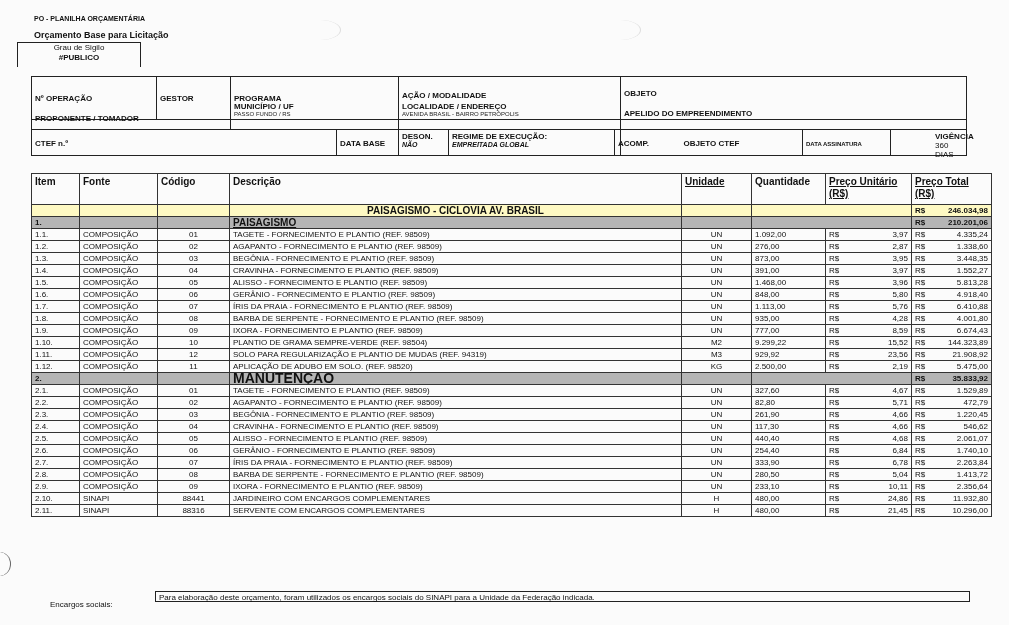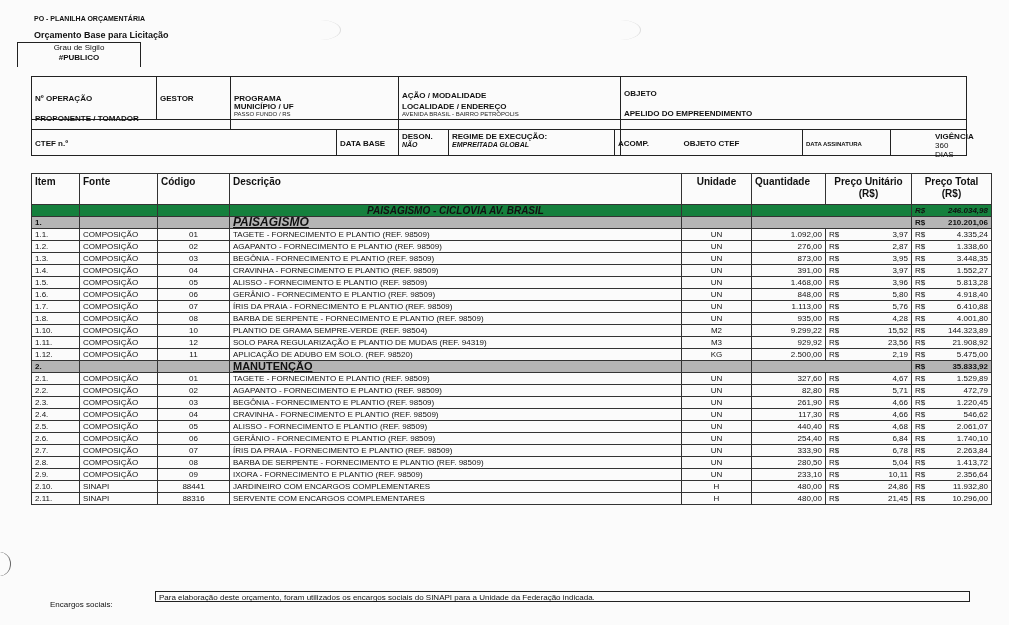--- a/index.html
+++ b/index.html
@@ -11,24 +11,24 @@
   .sigilo .v{font-weight:bold;}
   .hdr{left:31px;width:936px;border:1px solid #222;box-sizing:border-box;}
   .hdr .cell{position:absolute;top:0;bottom:0;border-left:1px solid #222;padding:2px 3px;box-sizing:border-box;}
   .hdr .cell:first-child{border-left:none;}
   .lbl{font-size:8px;font-weight:bold;}
   .sml{font-size:6px;color:#222;}
   .itl{font-size:7px;font-weight:bold;font-style:italic;}
   table.grid{position:absolute;left:31px;top:173px;width:940px;border-collapse:collapse;table-layout:fixed;font-size:8px;}
   table.grid td, table.grid th{border:1px solid #333;padding:0 3px;height:11px;line-height:11px;white-space:nowrap;overflow:hidden;}
   table.grid th{font-size:10px;font-weight:bold;text-align:left;vertical-align:top;height:28px;line-height:12px;padding-top:2px;}
-  table.grid th.c{text-align:center;}
-  tr.shade td{background:#15803d;font-style:italic;}
+  table.grid th.c{text-align:left;text-decoration:underline;}
+  tr.shade td{background:#fef9c3;}
   tr.shade2 td{background:#b5b5b5;}
-  .num{text-align:right;}
+  .num{text-align:left;}
   .ctr{text-align:center;}
   .rs{display:flex;justify-content:space-between;}
   .bold{font-weight:bold;}
   .ul{text-decoration:underline;font-weight:bold;}
   .enc-label{left:34px;top:600px;font-size:8px;margin-left:16px;}
   .enc-box{left:155px;top:591px;width:815px;height:11px;border:1px solid #222;font-size:8px;line-height:11px;padding-left:3px;box-sizing:border-box;}
   .scan-mark{border:1px solid #bbb;border-radius:50%;}
 </style>
 </head>
 <body>
@@ -116,21 +116,21 @@
           <div class="rs bold">
             <span>R$</span>
             <span>246.034,98</span>
           </div>
         </td>
       </tr>
       <tr class="shade2">
         <td class="bold">1.</td>
         <td></td>
         <td></td>
-        <td class="ul" style="font-size: 12px; font-style: italic;">PAISAGISMO</td>
+        <td class="ul" style="font-size: 10px;">PAISAGISMO</td>
         <td></td>
         <td colspan="2"></td>
         <td>
           <div class="rs bold">
             <span>R$</span>
             <span>210.201,06</span>
           </div>
         </td>
       </tr>
       <tr>
@@ -283,20 +283,40 @@
         <td>
           <div class="rs">
             <span>R$</span>
             <span>4,28</span>
           </div>
         </td>
         <td>
           <div class="rs">
             <span>R$</span>
             <span>4.001,80</span>
+          </div>
+        </td>
+      </tr>
+      <tr>
+        <td>1.9.</td>
+        <td>COMPOSIÇÃO</td>
+        <td class="ctr">09</td>
+        <td>IXORA - FORNECIMENTO E PLANTIO (REF. 98509)</td>
+        <td class="ctr">UN</td>
+        <td class="num">777,00</td>
+        <td>
+          <div class="rs">
+            <span>R$</span>
+            <span>8,59</span>
+          </div>
+        </td>
+        <td>
+          <div class="rs">
+            <span>R$</span>
+            <span>6.674,43</span>
           </div>
         </td>
       </tr>
       <tr>
         <td>1.10.</td>
         <td>COMPOSIÇÃO</td>
         <td class="ctr">10</td>
         <td>PLANTIO DE GRAMA SEMPRE-VERDE (REF. 98504)</td>
         <td class="ctr">M2</td>
         <td class="num">9.299,22</td>
@@ -350,21 +370,21 @@
           <div class="rs">
             <span>R$</span>
             <span>5.475,00</span>
           </div>
         </td>
       </tr>
       <tr class="shade2">
         <td class="bold">2.</td>
         <td></td>
         <td></td>
-        <td class="ul" style="font-size: 11px; margin-left: 44px;">MANUTENÇÃO</td>
+        <td class="ul" style="font-size: 14px; margin-left: 44px;">MANUTENÇÃO</td>
         <td></td>
         <td colspan="2"></td>
         <td>
           <div class="rs bold">
             <span>R$</span>
             <span>35.833,92</span>
           </div>
         </td>
       </tr>
       <tr>

